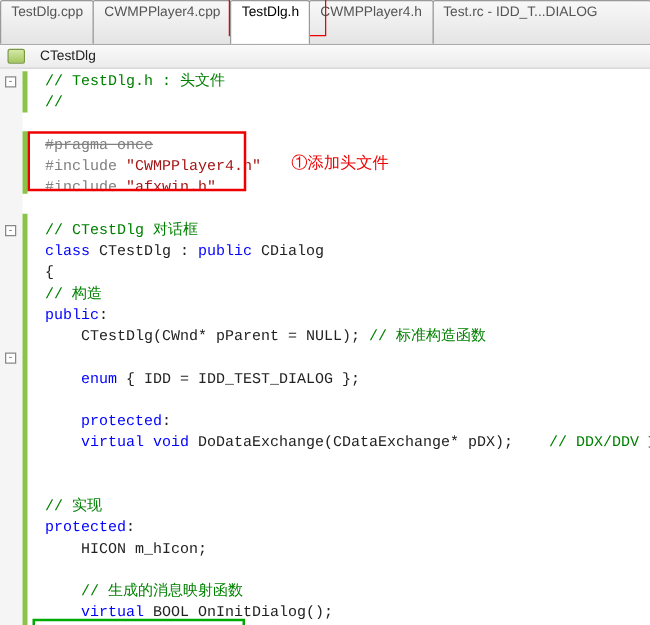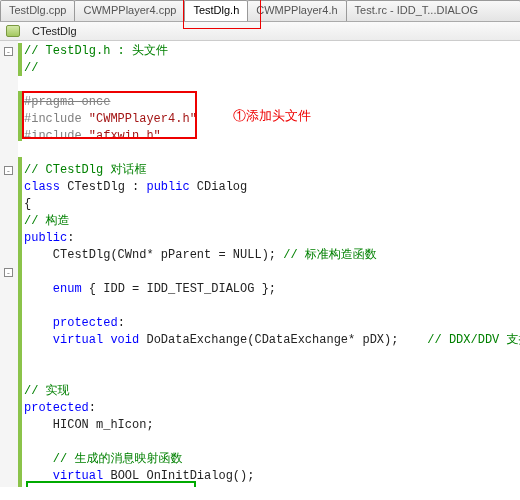--- a/index.html
+++ b/index.html
@@ -1,28 +1,28 @@
 <!DOCTYPE html>
 <html><head>
 <meta charset="utf-8">
 <style>
 *{margin:0;padding:0;box-sizing:border-box}
 body{font-family:"Microsoft YaHei","SimSun",sans-serif;font-size:11px;background:#fff;width:520px}
-.tabs{display:flex;background:linear-gradient(#fcfcfc,#e8e8e8);border-bottom:1px solid #aaa;height:22px;position:relative}
+.tabs{display:flex;background:linear-gradient(#fcfcfc,#e8e8e8);border-bottom:1px solid #aaa;height:36px;position:relative}
 .tab{padding:3px 8px;border:1px solid #999;border-bottom:none;background:linear-gradient(#f8f8f8,#e4e4e4);color:#555;margin-right:-1px;border-radius:2px 2px 0 0;font-size:11px;white-space:nowrap;overflow:hidden}
 .tab.active{background:#fff;color:#000;position:relative;z-index:2}
 .tab-highlight{position:absolute;border:2px solid #e00;pointer-events:none}
 .classbar{background:linear-gradient(#fafafa,#ececec);border-bottom:1px solid #ccc;padding:3px 6px;display:flex;align-items:center;gap:12px}
 .classbar .ico{width:14px;height:12px;background:linear-gradient(#d4e8a8,#a4c860);border:1px solid #7a9840;border-radius:2px}
 .classbar .name{color:#222}
 .editor{font-family:"NSimSun","SimSun","Courier New",monospace;font-size:12px;line-height:17px;position:relative;padding:2px 0}
 .gutter{position:absolute;left:0;top:0;bottom:0;width:18px;background:#f5f5f5}
 .green-bar{position:absolute;left:18px;width:4px;background:#8bc34a}
 .fold{position:absolute;left:4px;width:9px;height:9px;border:1px solid #888;background:#fff;font-size:8px;line-height:7px;text-align:center;color:#666;cursor:pointer}
-.line{padding-left:24px;white-space:pre;position:relative}
+.line{padding-left:36px;white-space:pre;position:relative}
 .c-comment{color:#008000}
 .c-keyword{color:#0000ff}
 .c-pp{color:#808080}
 .c-string{color:#a31515}
 .c-text{color:#222}
 .annot{position:absolute;color:#e00;font-family:"SimSun",sans-serif;font-size:13px}
 .red-box{position:absolute;border:2px solid #e00;pointer-events:none}
 .green-box{position:absolute;border:2px solid #0a0;pointer-events:none}
 .strike{text-decoration:line-through;text-decoration-color:#808080}
 </style>

